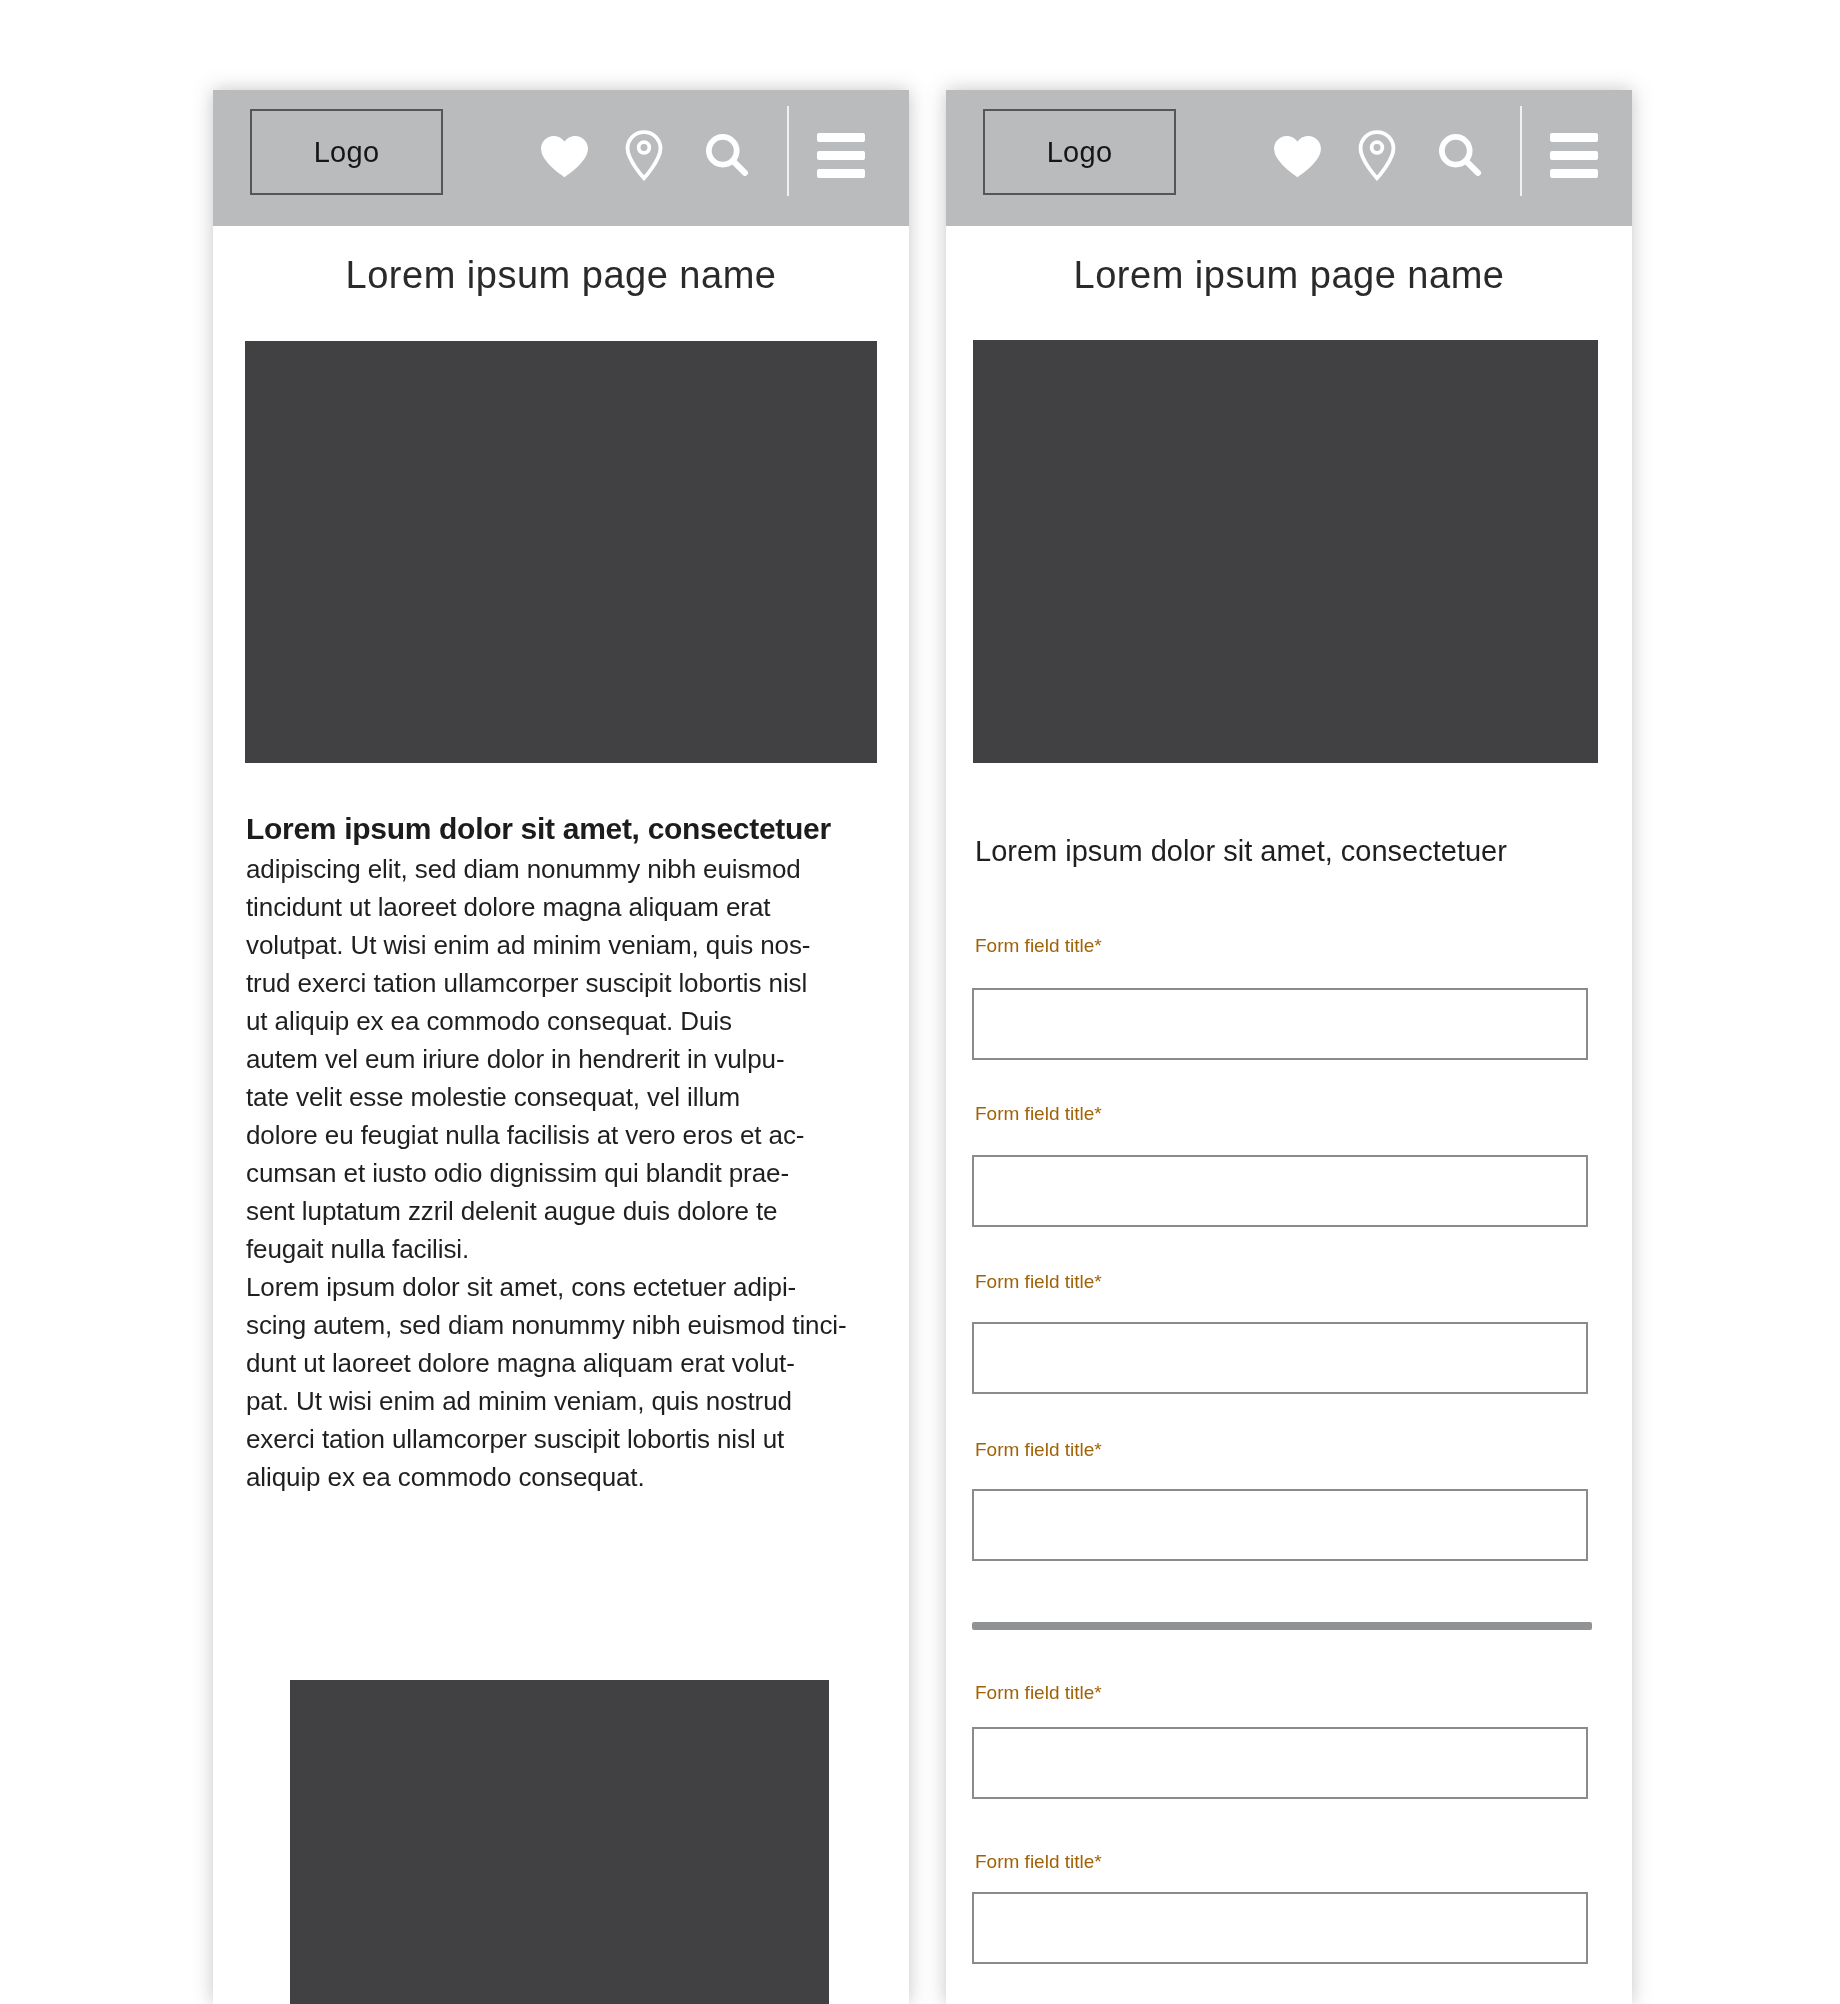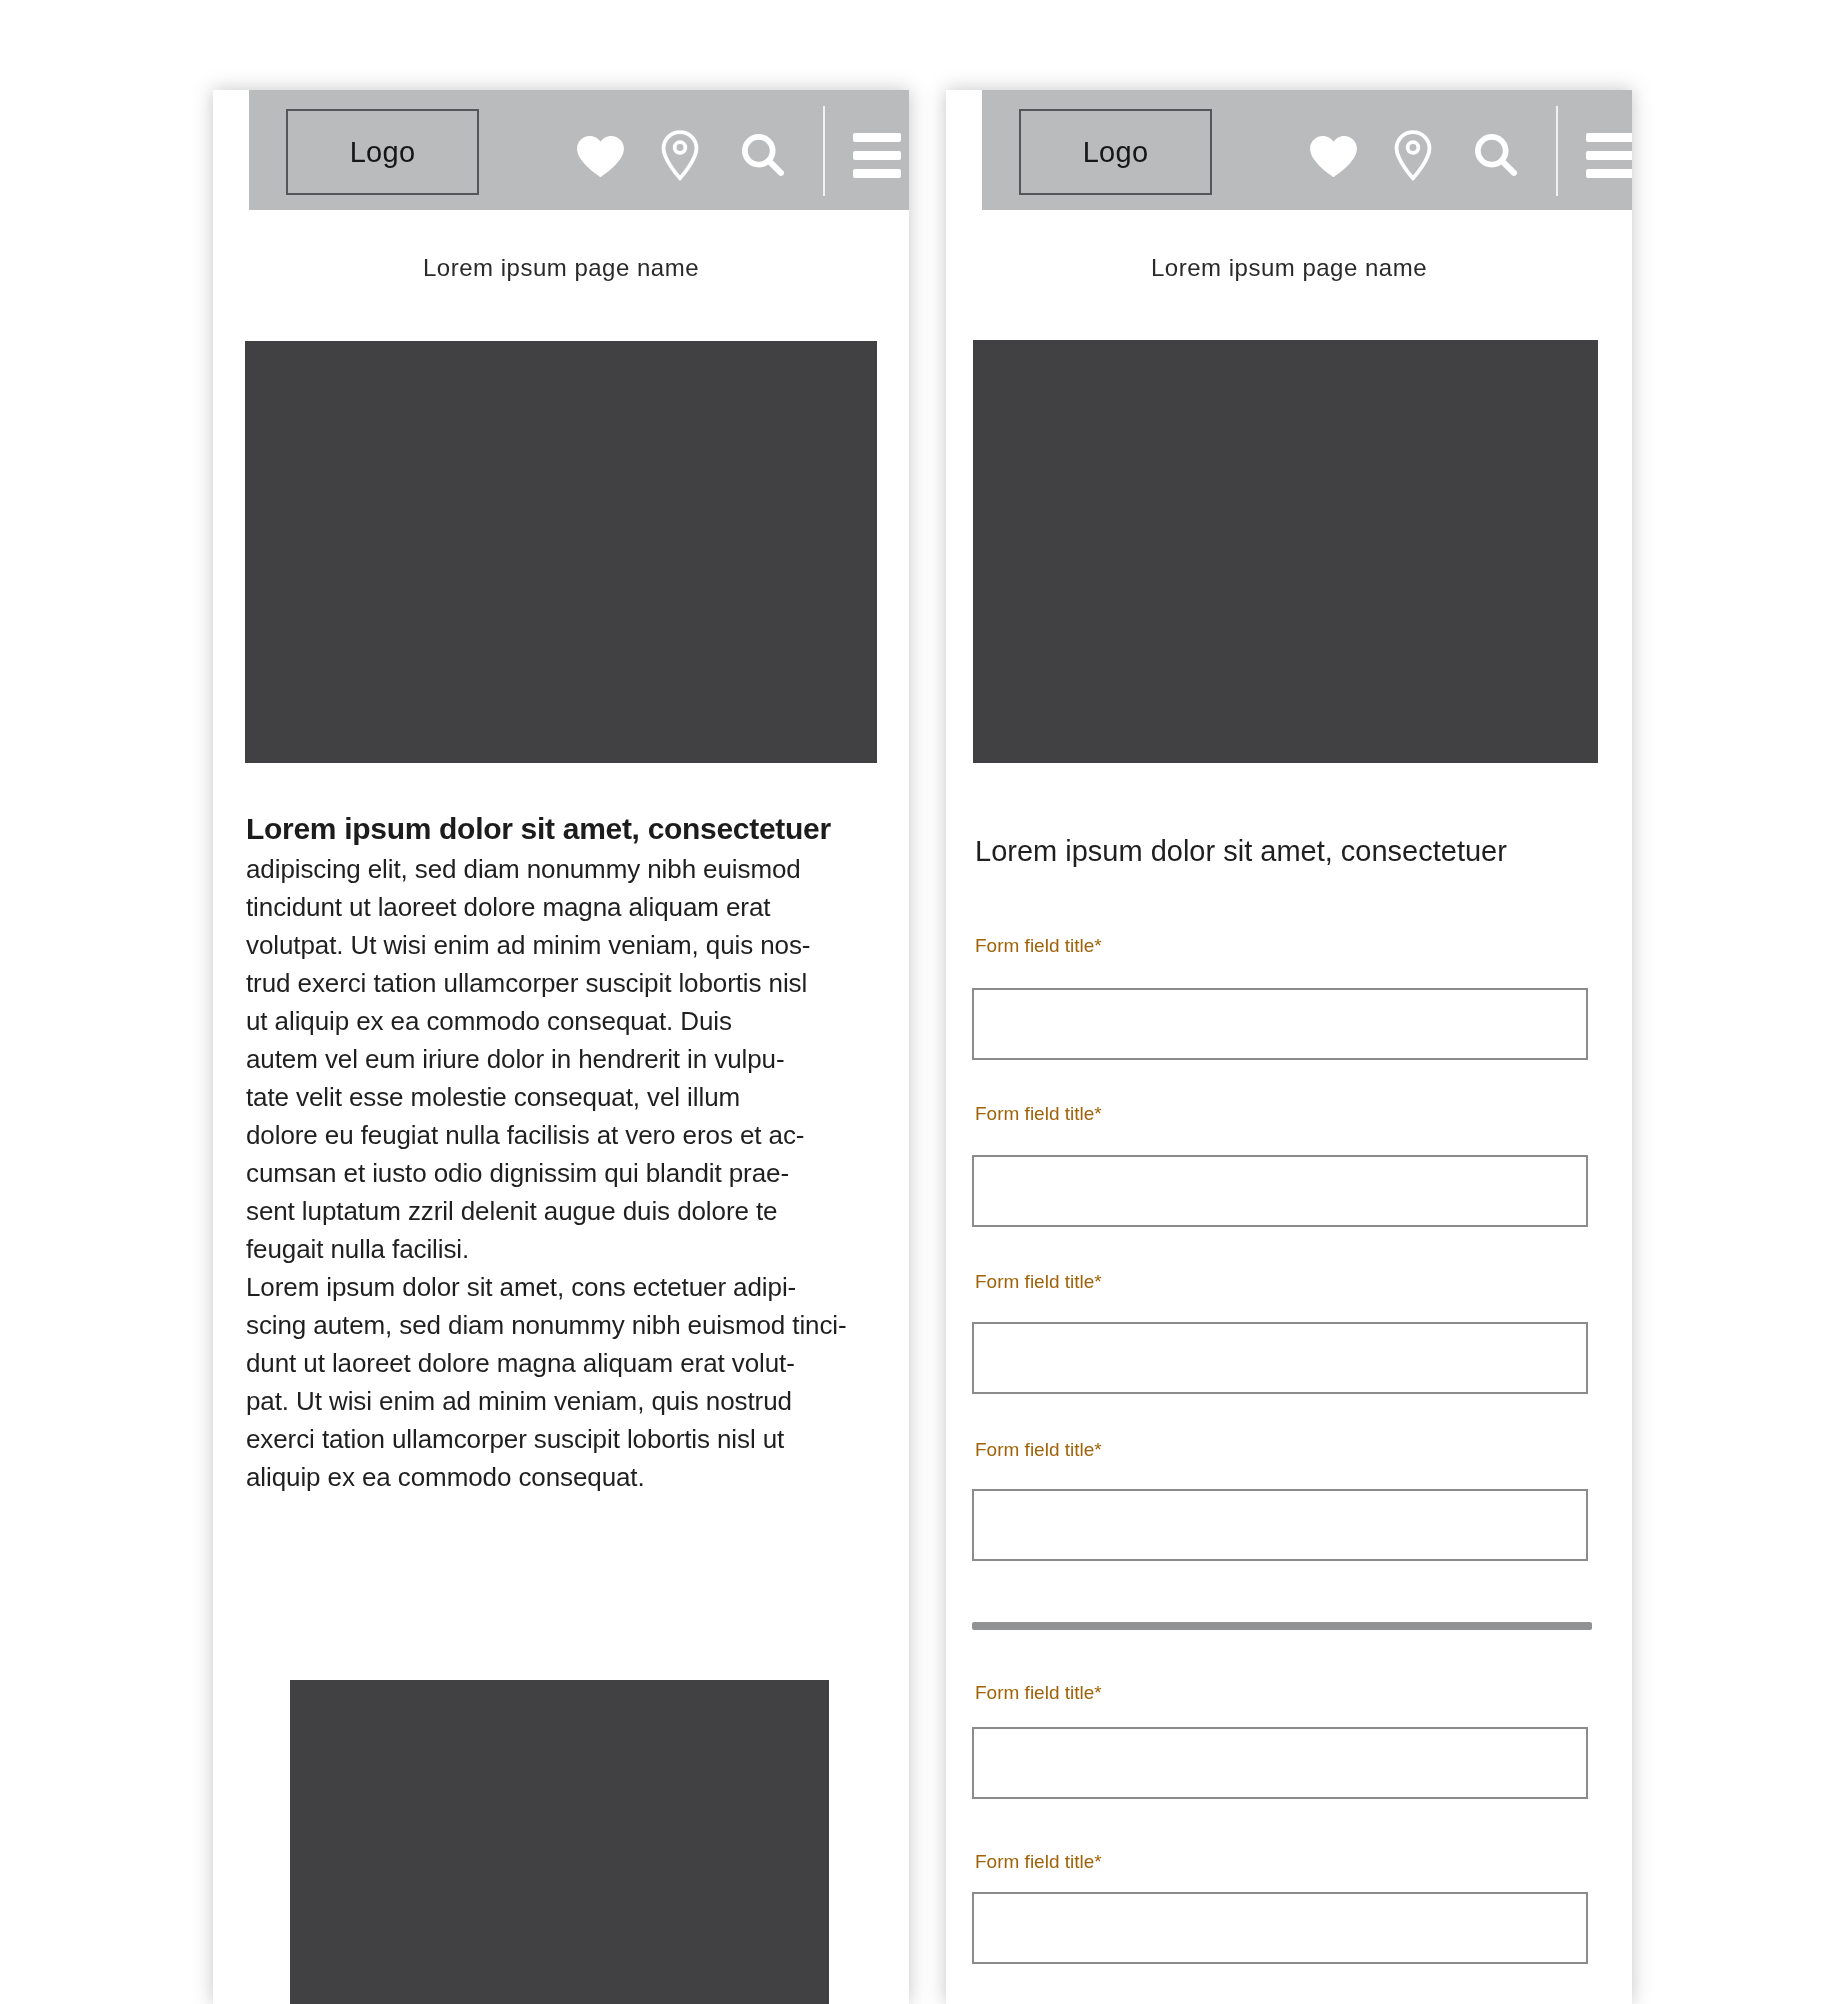--- a/index.html
+++ b/index.html
@@ -11,44 +11,43 @@
     color:#231f20;
   }
   .phone {
     position:absolute; top:90px; height:1914px; background:#ffffff;
     box-shadow:0 0 18px rgba(90,90,90,0.35); overflow:hidden;
   }
   .phone.left  { left:213px; width:696px; }
   .phone.right { left:946px; width:686px; }
 
   .app-header {
-    position:absolute; top:0; left:0; right:0; height:120px;
+    position:absolute; top:0; left:0; right:0; height:136px;
     background:#b9bbbd;
-    margin-left:36px;
   }
   .logo-box {
     position:absolute; left:37px; top:19px; width:193px; height:86px;
     border:2px solid #55565a; display:flex; align-items:center; justify-content:center;
     font-size:29px; color:#161616; letter-spacing:0.3px; cursor:pointer;
   }
   .hdr-icon { position:absolute; cursor:pointer; }
   .icon-heart  { left:328px; top:46px; width:47px; height:41px; }
   .icon-pin    { left:412px; top:38px; width:38px; height:55px; }
   .icon-search { left:492px; top:42px; width:44px; height:46px; }
   .hdr-divider {
     position:absolute; left:574px; top:16px; width:2px; height:90px;
     background:rgba(255,255,255,0.8);
   }
   .icon-burger { left:604px; top:43px; width:48px; height:45px;
     display:flex; flex-direction:column; justify-content:space-between; }
   .icon-burger .bar { height:9px; background:#ffffff; border-radius:2px; }
 
   .page-title {
     position:absolute; top:164px; left:0; right:0; text-align:center;
-    font-size:24px; letter-spacing:0.5px; color:#2a2a2a;
+    font-size:38px; letter-spacing:0.5px; color:#2a2a2a;
   }
   .img-ph { position:absolute; background:#414042; }
   .left .img-hero   { left:32px; top:251px; width:632px; height:422px; }
   .left .img-bottom { left:77px; top:1590px; width:539px; height:414px; }
   .right .img-hero  { left:27px; top:250px; width:625px; height:423px; }
 
   .body-heading {
     position:absolute; left:33px; top:722px; width:645px;
     font-size:30px; font-weight:bold; letter-spacing:-0.3px; color:#1c1c1c;
   }

